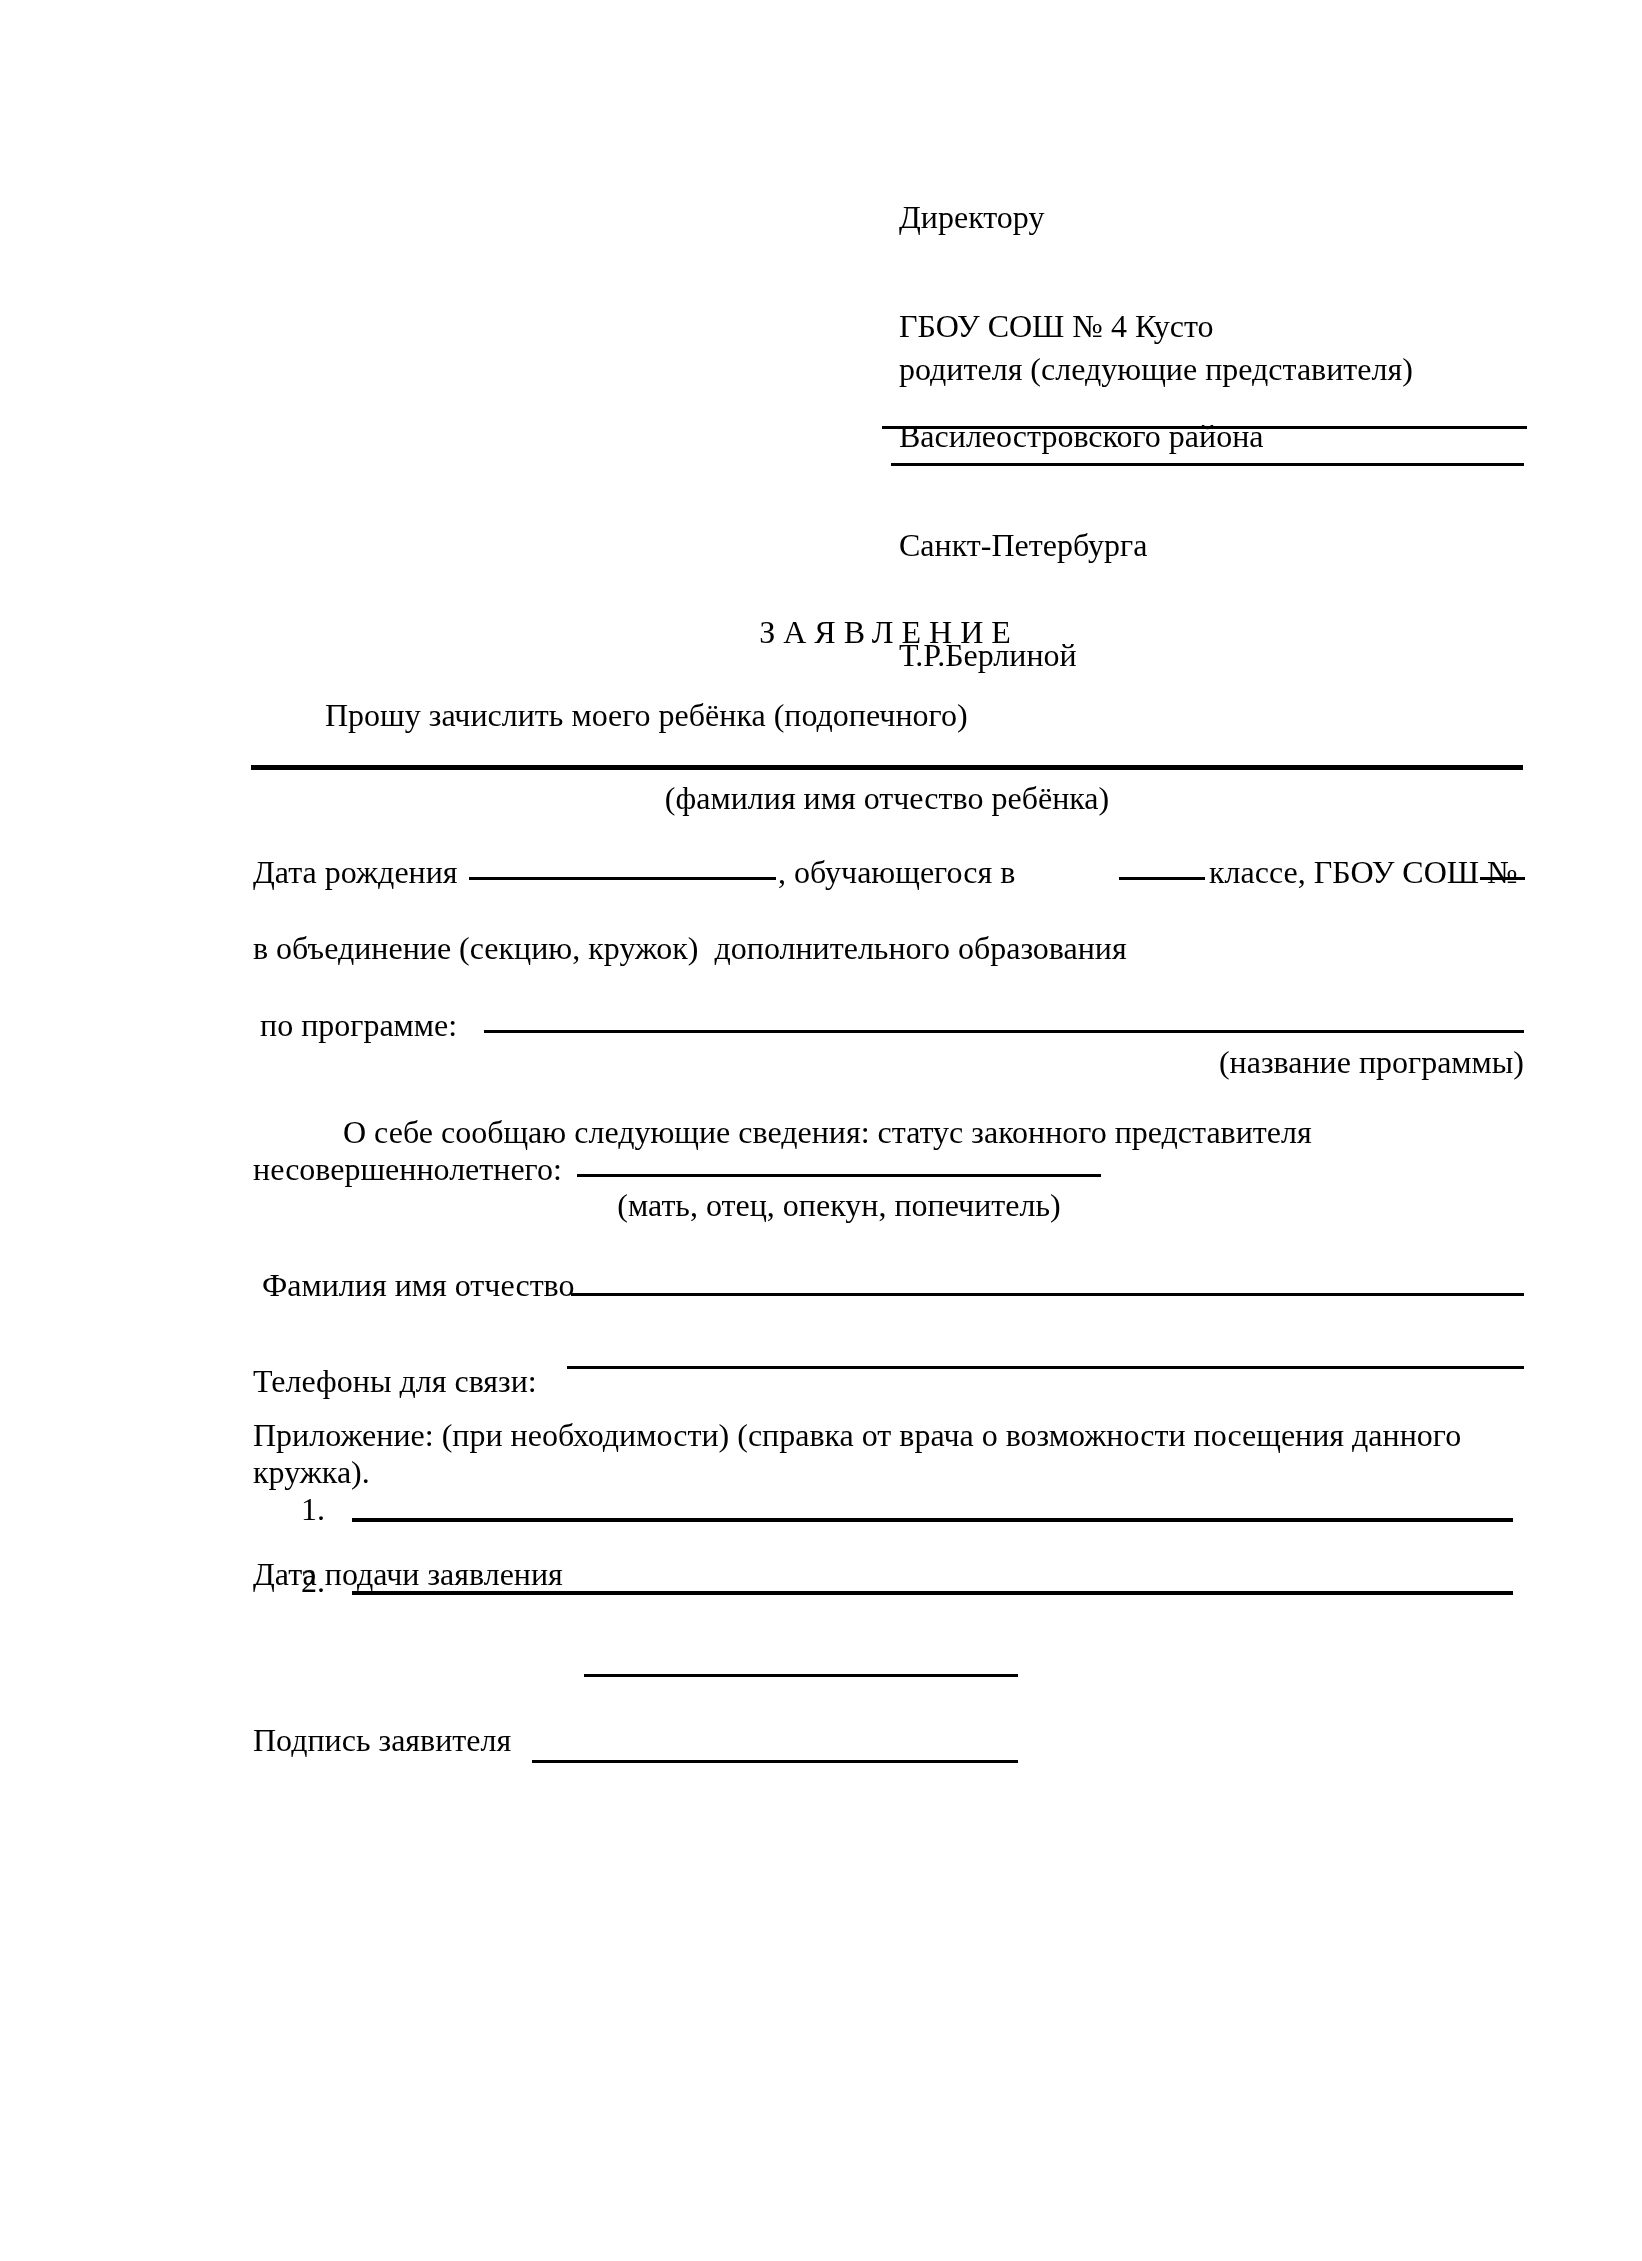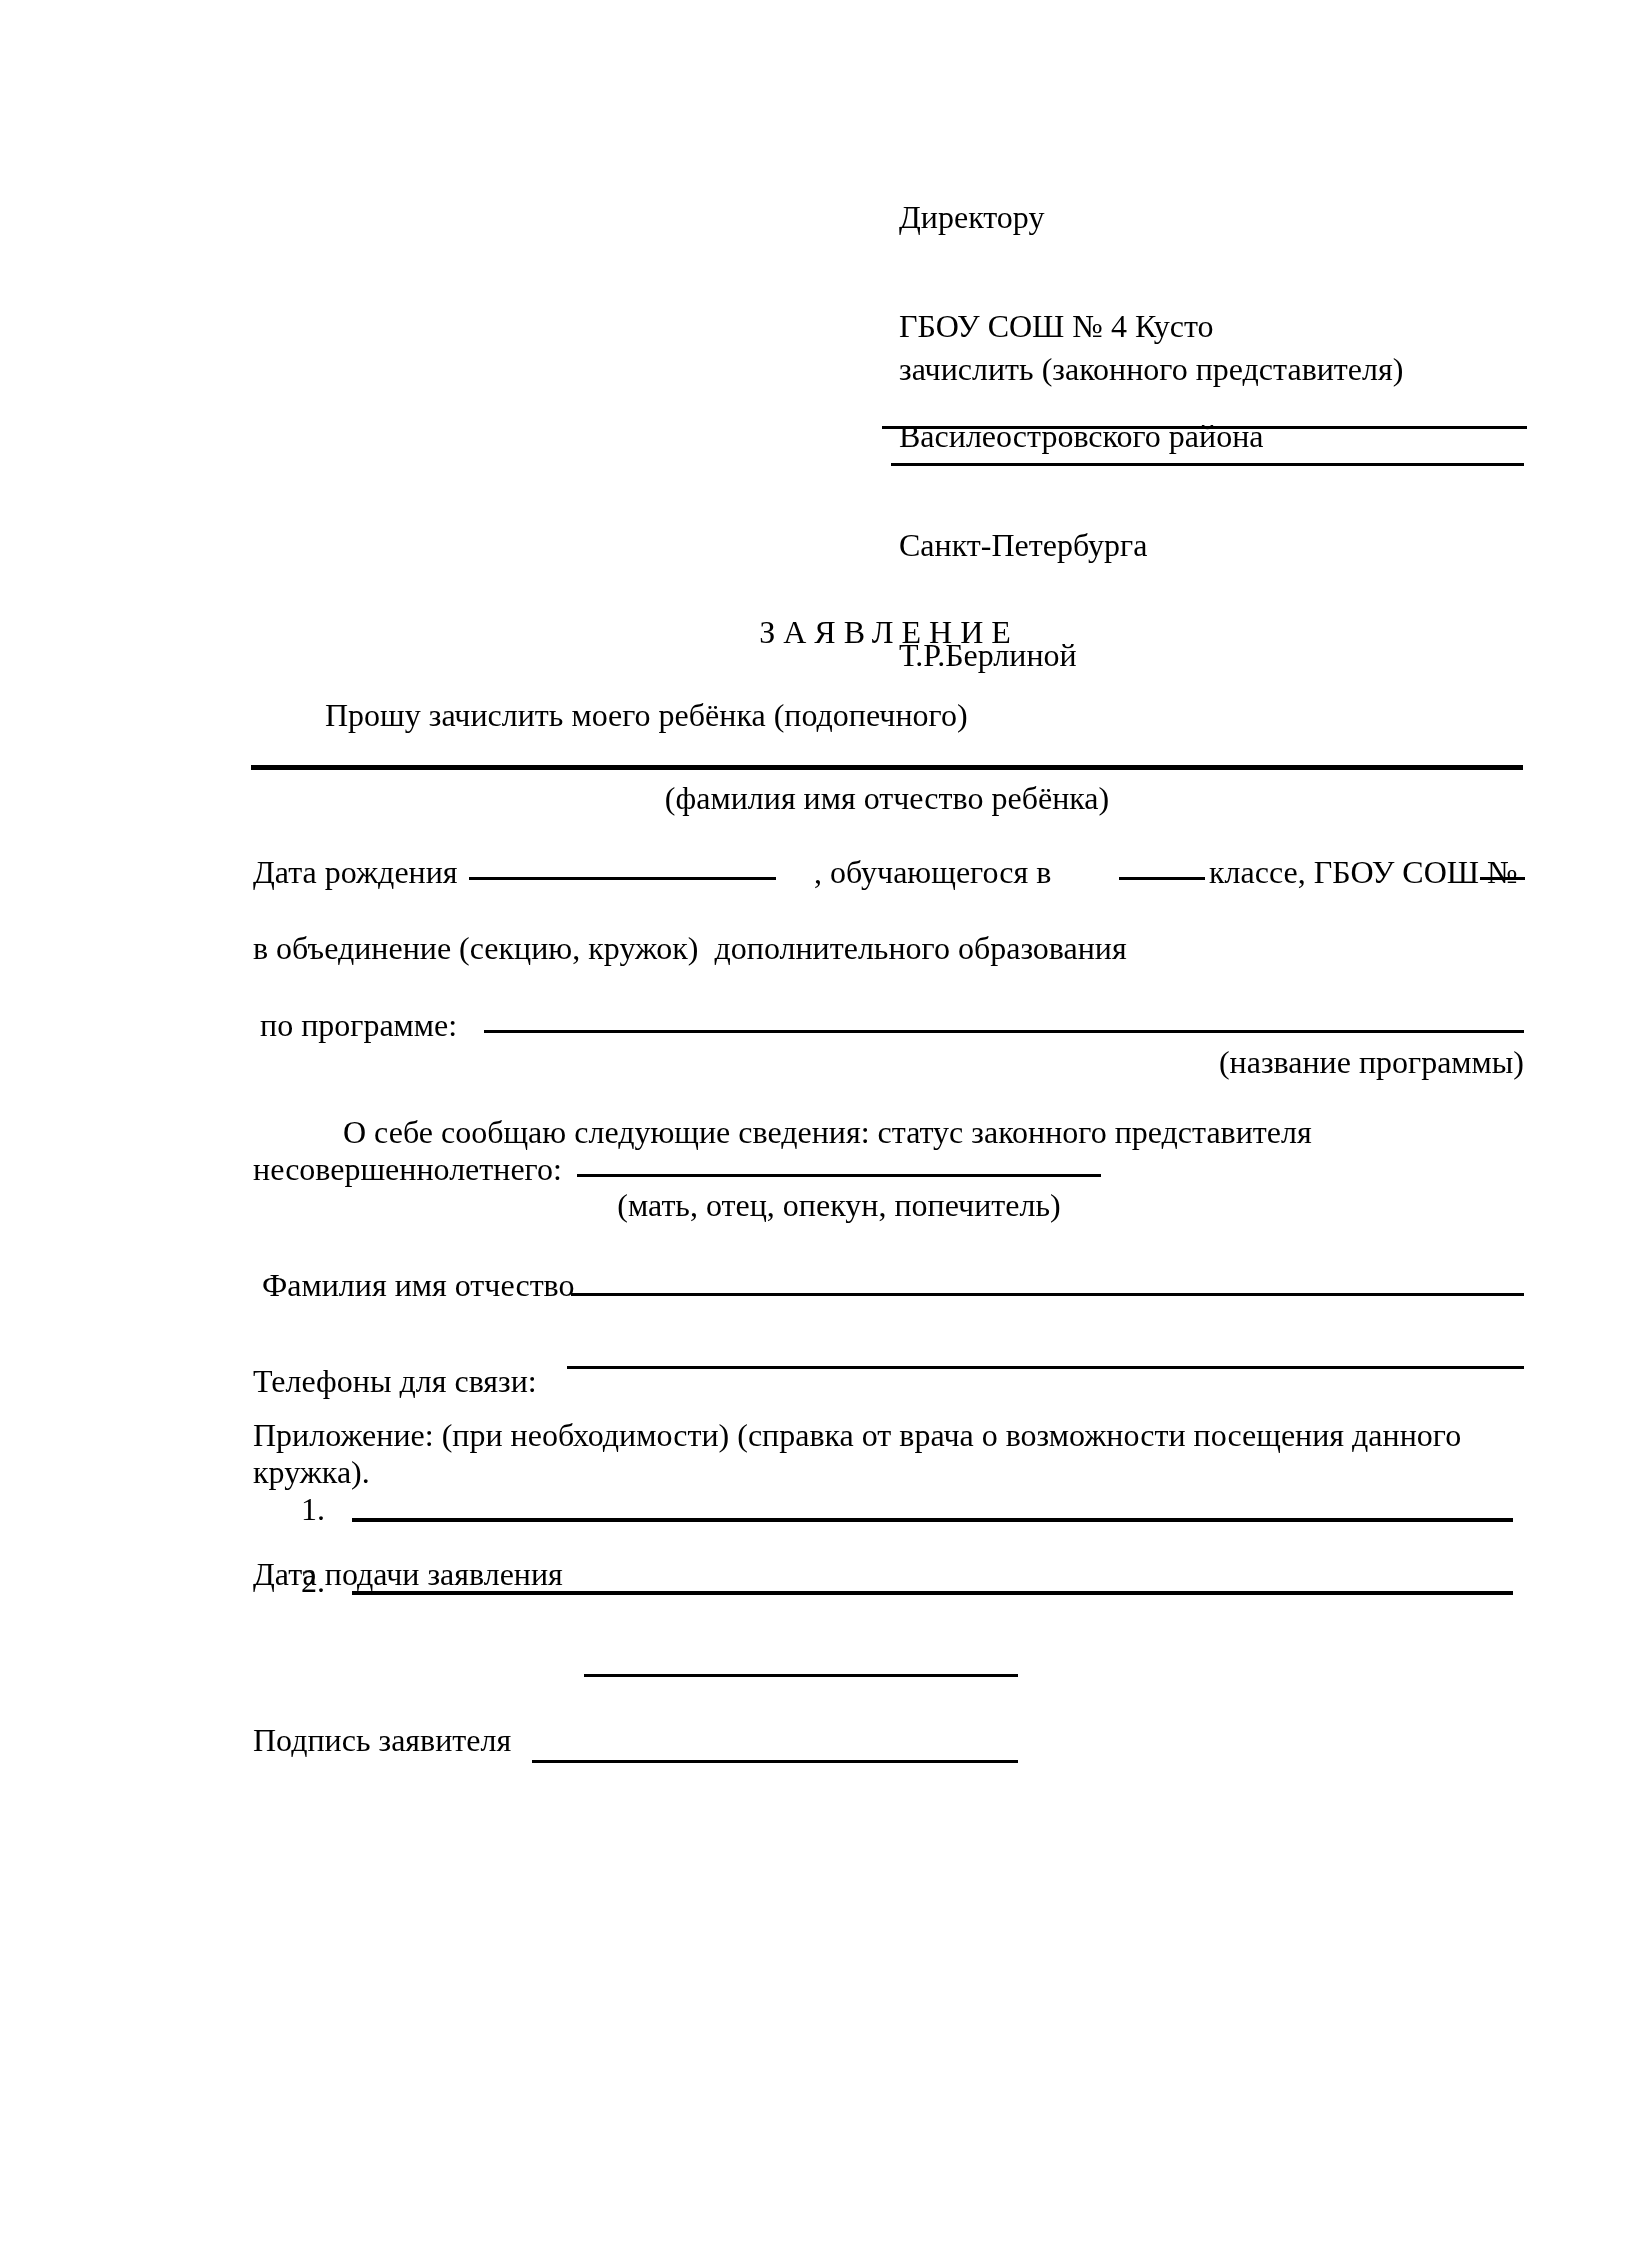--- a/index.html
+++ b/index.html
@@ -39,35 +39,35 @@
 <div class="page">
 
   <div class="abs recipient-block" style="left:899px; top:125px;">
     <div>Директору</div>
     <div>ГБОУ СОШ № 4 Кусто</div>
     <div>Василеостровского района</div>
     <div>Санкт-Петербурга</div>
     <div>Т.Р.Берлиной</div>
   </div>
 
-  <div class="abs" style="left:899px; top:351px;">зачислить (законного представителя)</div>
+  <div class="abs" style="left:899px; top:351px;">родителя (следующие представителя)</div>
 
   <div class="rule" style="left:882px; top:426px; width:645px; height:3.2px;"></div>
   <div class="rule" style="left:891px; top:463px; width:633px; height:2.6px;"></div>
 
   <div class="abs center title" style="left:253px; top:614px; width:1272px;">ЗАЯВЛЕНИЕ</div>
 
   <div class="abs" style="left:325px; top:697px;">Прошу зачислить моего ребёнка (подопечного)</div>
 
   <div class="rule" style="left:251px; top:765px; width:1272px; height:5.2px;"></div>
   <div class="abs center" style="left:251px; top:780px; width:1272px;">(фамилия имя отчество ребёнка)</div>
 
   <div class="abs" style="left:253px; top:854px;">Дата рождения</div>
   <div class="rule" style="left:469px; top:877px; width:307px; height:3.2px;"></div>
-  <div class="abs" style="left:814px; top:854px;font-family:Liberation Serif, serif;">, обучающегося в</div>
+  <div class="abs" style="left:778px; top:854px;font-family:Liberation Serif, serif;">, обучающегося в</div>
   <div class="rule" style="left:1119px; top:877px; width:86px; height:3.2px;"></div>
   <div class="abs" style="left:1209px; top:854px;">классе, ГБОУ СОШ №</div>
   <div class="rule" style="left:1480px; top:877px; width:45px; height:3.2px;"></div>
 
   <div class="abs" style="left:253px; top:930px;">в объединение (секцию, кружок)  дополнительного образования</div>
 
   <div class="abs" style="left:260px; top:1007px;">по программе:</div>
   <div class="rule" style="left:484px; top:1030px; width:1040px; height:3.2px;"></div>
   <div class="abs center" style="left:484px; top:1044px; width:1040px;text-align:right;">(название программы)</div>
 

